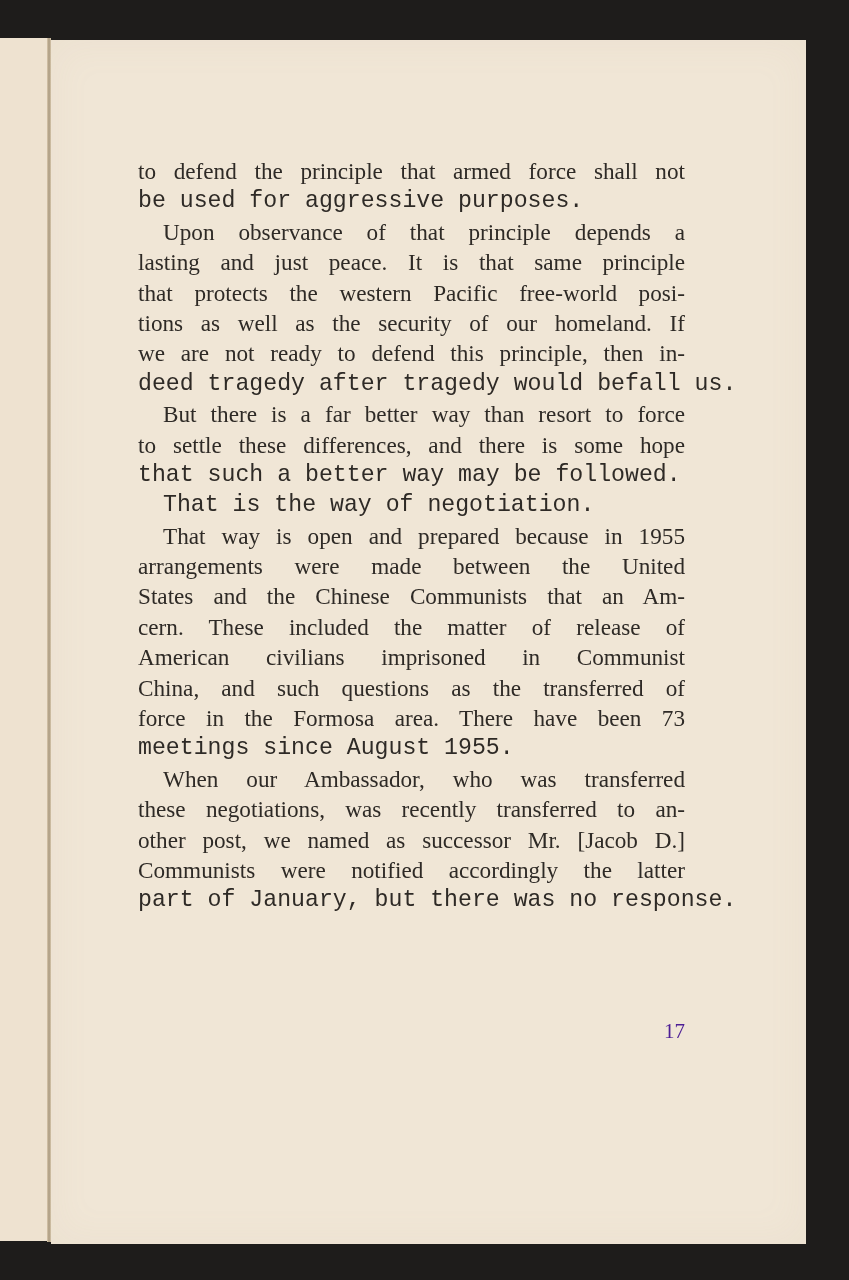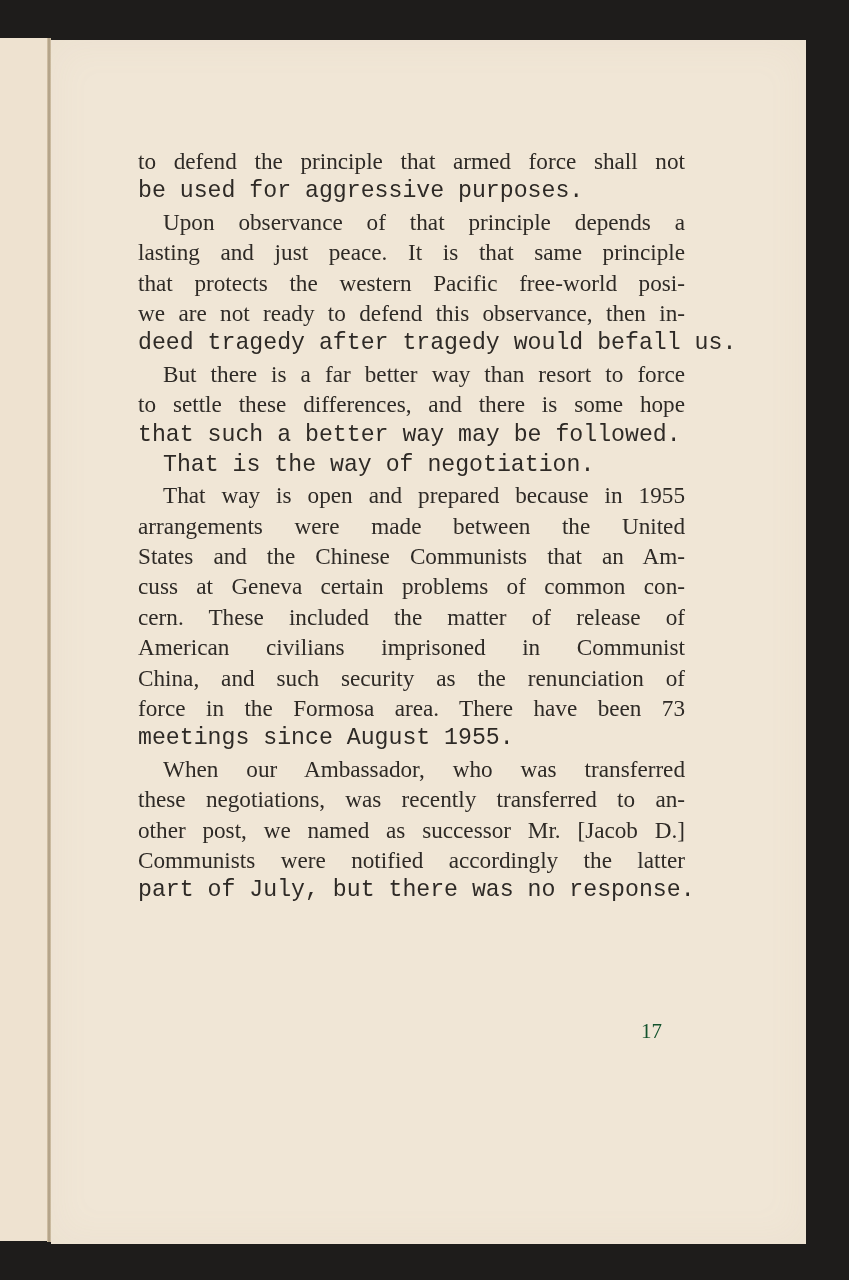--- a/index.html
+++ b/index.html
@@ -24,72 +24,72 @@
     }
     .page {
       position: absolute;
       left: 51px; top: 40px;
       width: 755px; height: 1204px;
       background: #f0e6d6;
       box-shadow: inset 0 0 40px rgba(190,170,140,0.08);
     }
     .text-block {
       position: absolute;
-      left: 87px; top: 106px;
+      left: 87px; top: 116px;
       width: 547px;
       color: #2e2a26;
       font-size: 23.2px;
       line-height: 30.4px;
     }
     .line {
       display: block;
       white-space: nowrap;
       text-align: justify;
       text-align-last: justify;
       height: 30.4px;
     }
     .line.last { text-align-last: left; font-family: Liberation Mono, monospace; }
     .line.indent { padding-left: 25px; }
     .page-number {
       position: absolute;
-      left: 565px; top: 979px;
+      left: 588px; top: 979px;
       width: 46px;
       text-align: right;
-      color: #14532d;
+      color: #4c1d95;
       font-size: 21px;
     }
   </style>
 </head>
 <body>
 
 <div class="left-page"></div>
 <div class="gutter"></div>
 
 <div class="page">
   <div class="text-block">
     <span class="line">to defend the principle that armed force shall not</span>
     <span class="line last">be used for aggressive purposes.</span>
     <span class="line indent">Upon observance of that principle depends a</span>
     <span class="line">lasting and just peace.  It is that same principle</span>
     <span class="line">that protects the western Pacific free-world posi-</span>
-    <span class="line">we are not ready to defend this observance, then in-</span>
+    <span class="line">tions as well as the security of our homeland.  If</span>
+    <span class="line">we are not ready to defend this principle, then in-</span>
     <span class="line last">deed tragedy after tragedy would befall us.</span>
     <span class="line indent">But there is a far better way than resort to force</span>
     <span class="line">to settle these differences, and there is some hope</span>
     <span class="line last">that such a better way may be followed.</span>
     <span class="line indent last">That is the way of negotiation.</span>
     <span class="line indent">That way is open and prepared because in 1955</span>
     <span class="line">arrangements were made between the United</span>
     <span class="line">States and the Chinese Communists that an Am-</span>
-    <span class="line">cuss at Geneva certain problems of common con-</span>
     <span class="line">cern.  These included the matter of release of</span>
     <span class="line">American civilians imprisoned in Communist</span>
-    <span class="line">China, and such security as the renunciation of</span>
+    <span class="line">China, and such questions as the transferred of</span>
     <span class="line">force in the Formosa area.  There have been 73</span>
     <span class="line last">meetings since August 1955.</span>
     <span class="line indent">When our Ambassador, who was transferred</span>
     <span class="line">these negotiations, was recently transferred to an-</span>
     <span class="line">other post, we named as successor Mr. [Jacob D.]</span>
     <span class="line">Communists were notified accordingly the latter</span>
-    <span class="line last">part of July, but there was no response.</span>
+    <span class="line last">part of January, but there was no response.</span>
   </div>
   <div class="page-number">17</div>
 </div>
 
 </body></html>

